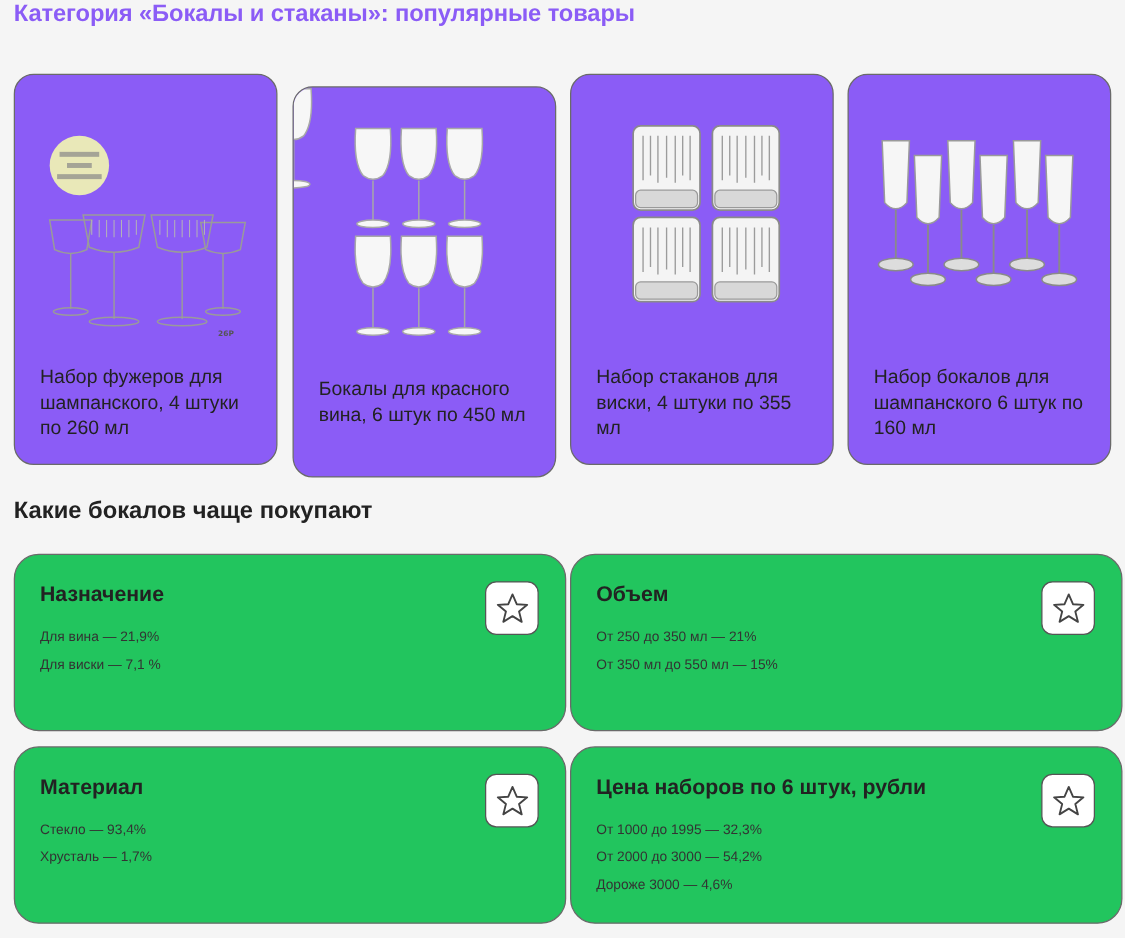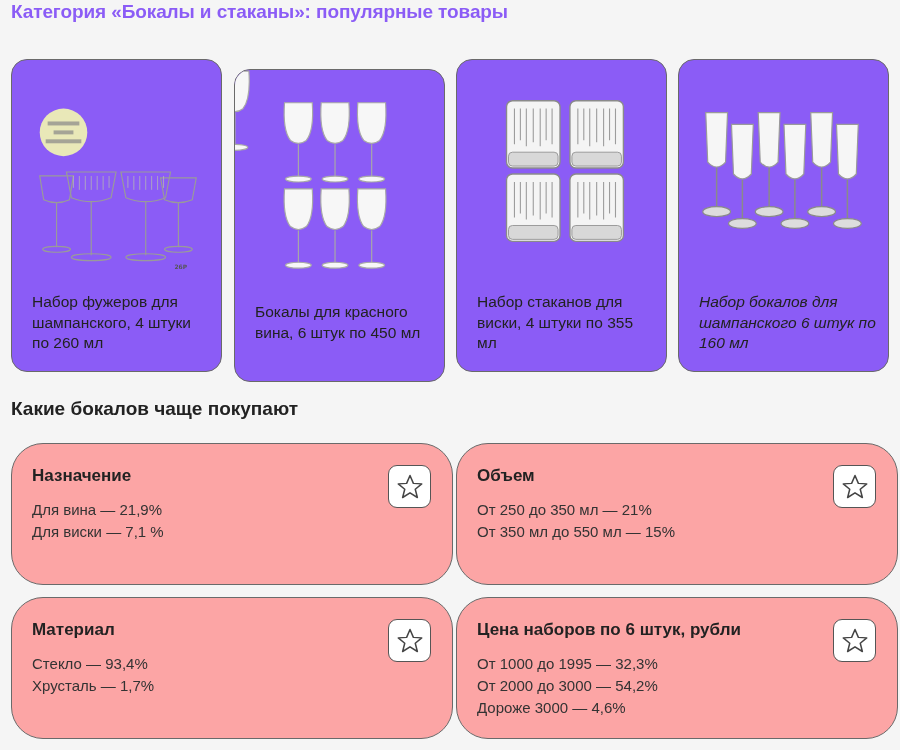--- a/index.html
+++ b/index.html
@@ -28,29 +28,29 @@
   .product-card .img {
     position: absolute; left: 0; top: 0; width: 100%; height: 225px;
   }
   .product-card .img svg { width: 100%; height: 100%; display: block; }
   .product-card .title {
     position: absolute; left: 20px; top: 232px; right: 10px;
     font-size: 15.5px; line-height: 20.5px; color: #222;
   }
   .stat-card {
     position: absolute; width: 442px; height: 142px;
-    background: #fca5a5; border: 1.6px solid #6a6a6a; border-radius: 32px;
+    background: #22c55e; border: 1.6px solid #6a6a6a; border-radius: 20px;
   }
   .stat-card .stitle {
     position: absolute; left: 20px; top: 22px;
     font-size: 17px; font-weight: bold; color: #222;
   }
   .stat-card .lines {
     position: absolute; left: 20px; top: 55px;
-    font-size: 15px; line-height: 22px; color: #333;
+    font-size: 11px; line-height: 22px; color: #333;
   }
   .stat-card .star-btn {
     position: absolute; right: 21px; top: 21px;
     width: 43px; height: 43px;
     border: 1.6px solid #555; border-radius: 9px; background: #fff;
     display: flex; align-items: center; justify-content: center;
   }
 </style>
 </head>
 <body>
@@ -147,21 +147,21 @@
       </defs>
       <use href="#tb" x="50" y="40"></use>
       <use href="#tb" x="114" y="40"></use>
       <use href="#tb" x="50" y="114"></use>
       <use href="#tb" x="114" y="114"></use>
     </svg>
   </div>
   <div class="title">Набор стаканов для виски, 4 штуки по 355 мл</div>
 </div>
 
-<div class="product-card" style="left:678px;font-style:italic;">
+<div class="product-card" style="left:678px;">
   <div class="img">
     <svg viewBox="0 0 211 225">
       <defs>
         <g id="fl">
           <path d="M-11 0 L11 0 L9 50 Q0 60 -9 50 Z" fill="#f6f6f6" stroke="#9a9a9a" stroke-width="1.2"></path>
           <line x1="0" y1="56" x2="0" y2="96" stroke="#8a8a8a" stroke-width="1.5"></line>
           <ellipse cx="0" cy="100" rx="14" ry="5" fill="#ddd" stroke="#8a8a8a" stroke-width="1.2"></ellipse>
         </g>
       </defs>
       <use href="#fl" x="38" y="52"></use>

